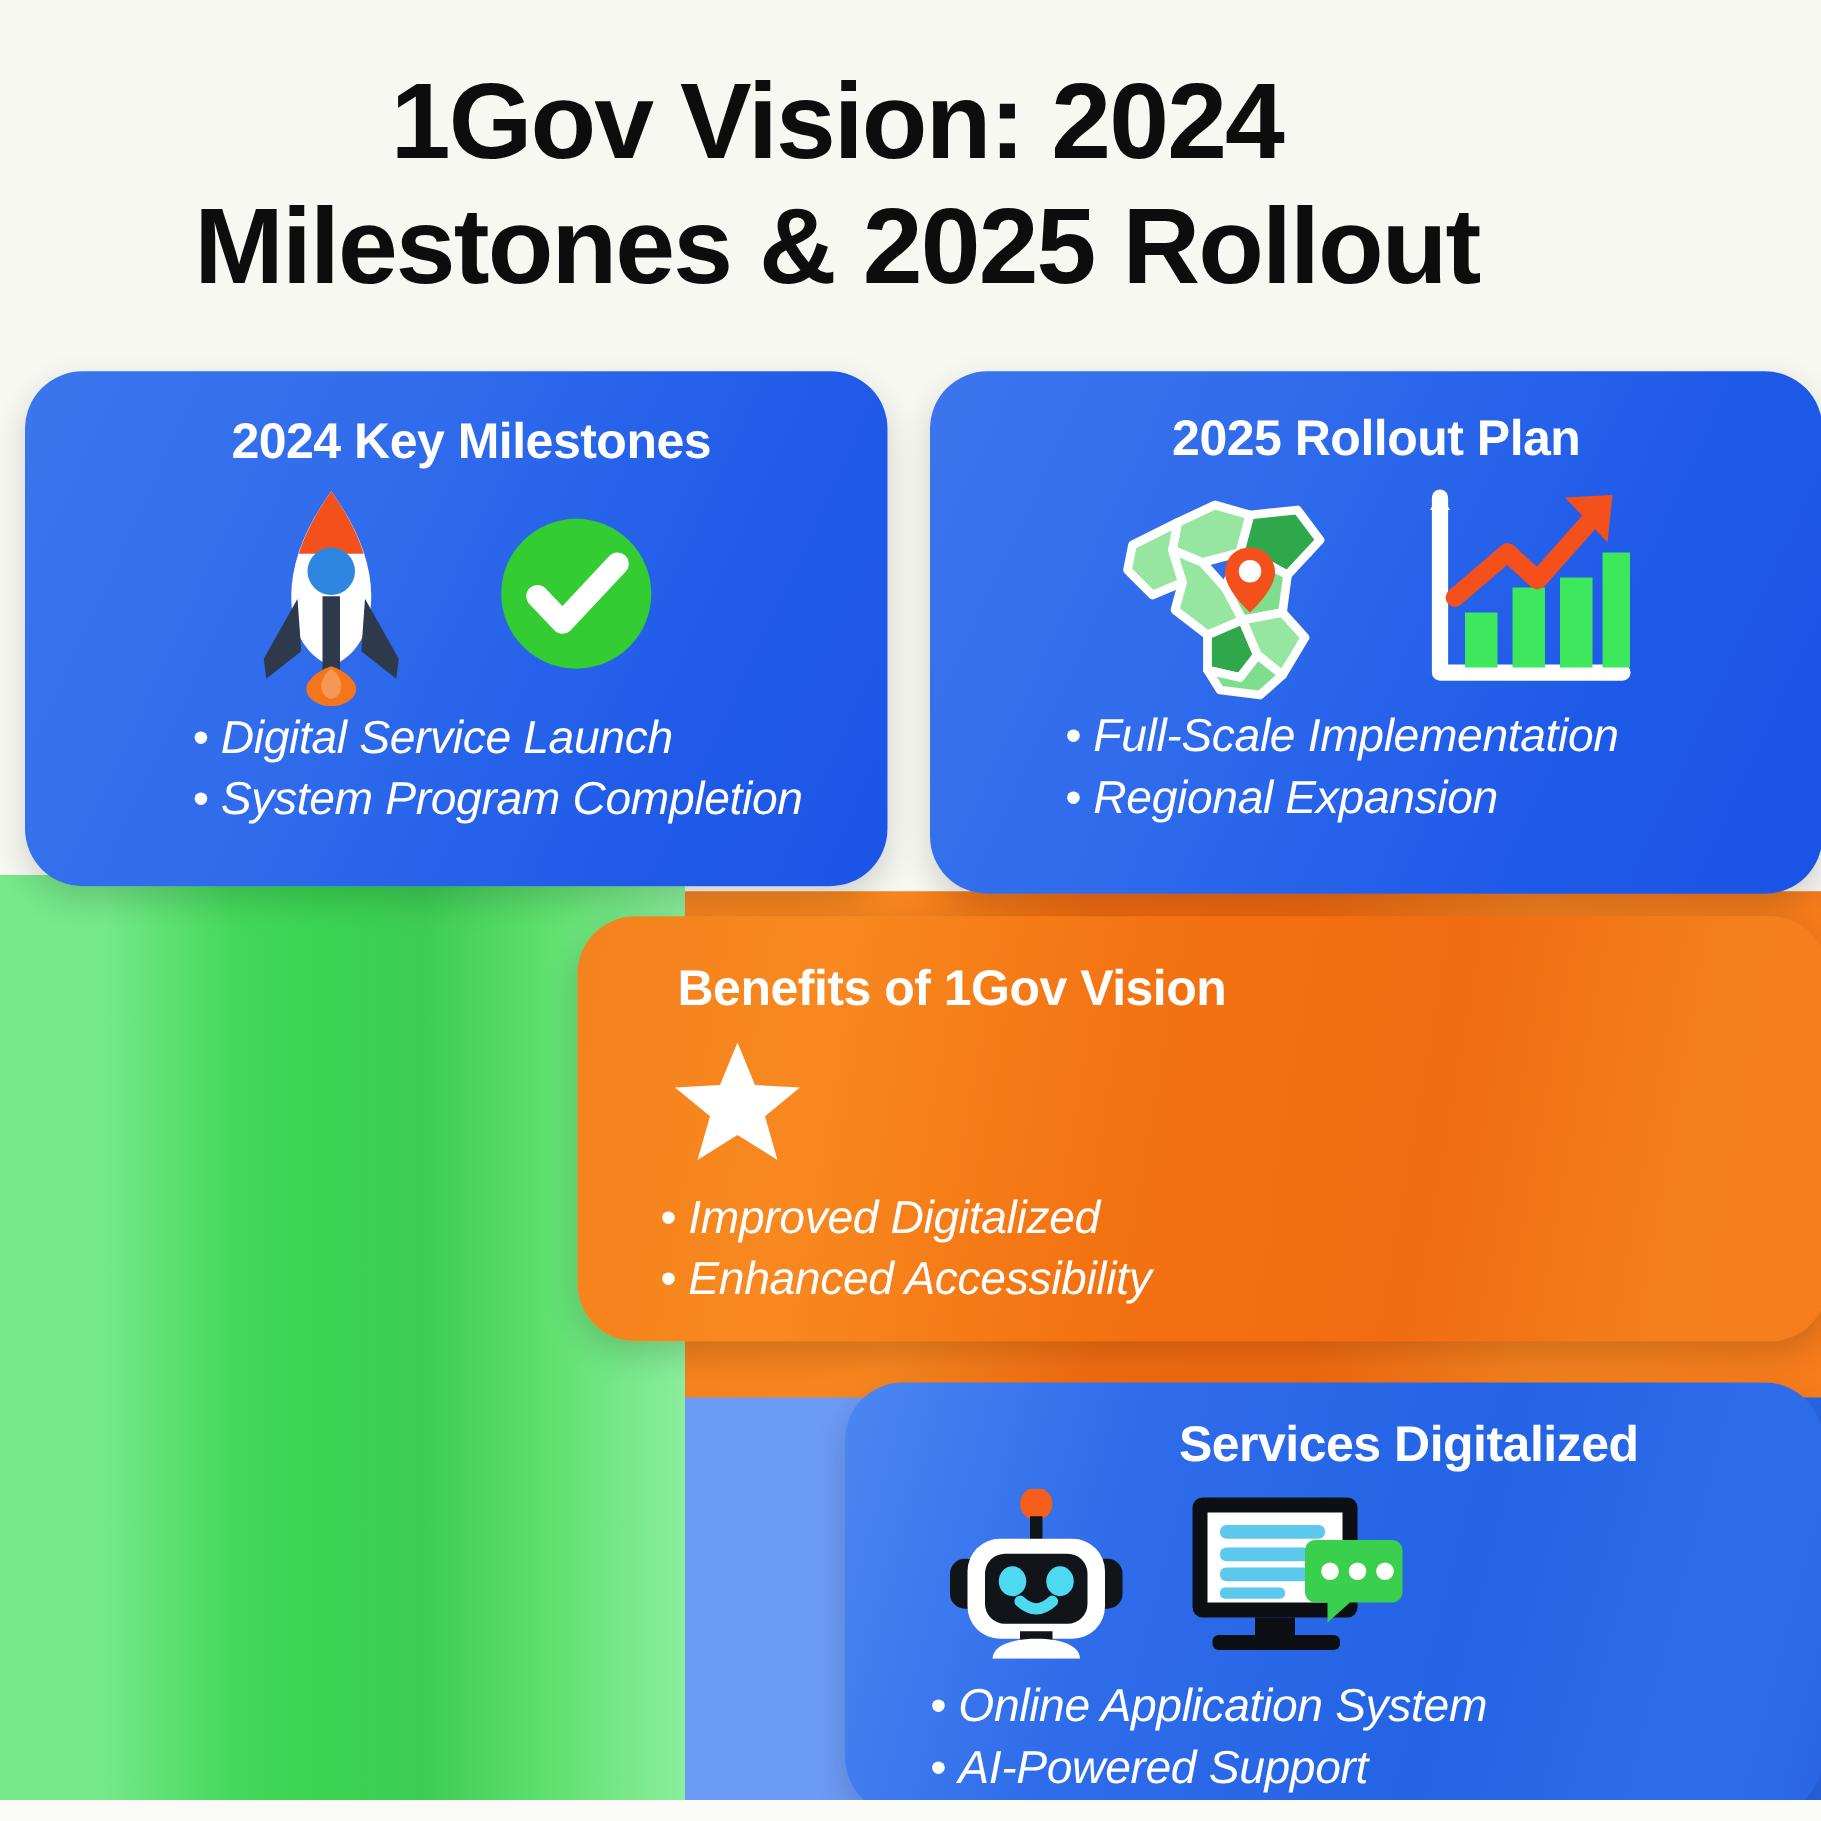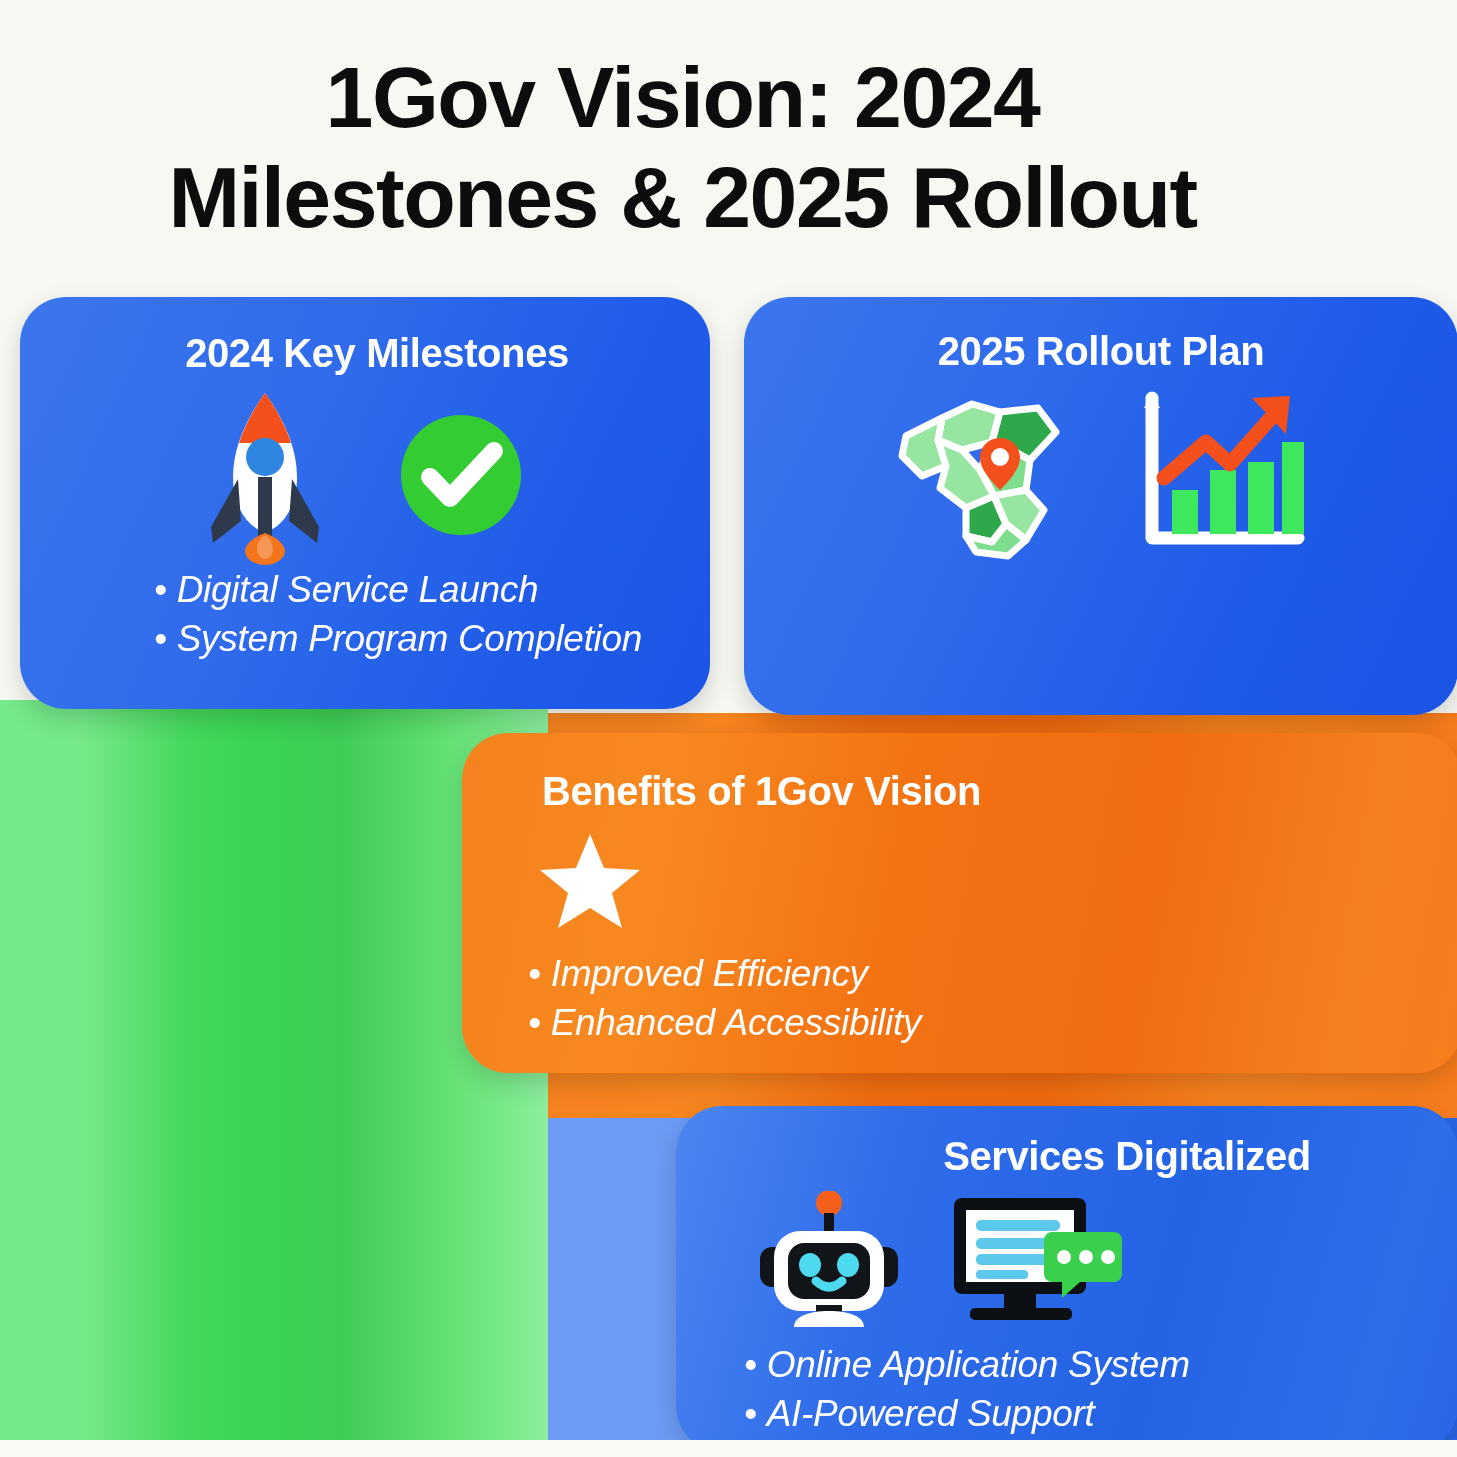--- a/index.html
+++ b/index.html
@@ -25,21 +25,20 @@
     background:linear-gradient(90deg,#6C9BF5 0%,#6C9BF5 16%,#2D6BE8 30%,#2663E3 62%,#2F6FEA 85%,#2866E6 100%);
   }
   .bg-bottom-white{position:absolute;left:0;top:1440px;width:1457px;height:17px;background:#FAFBF6;}
 
   
   .title{
     position:absolute;left:0;top:48px;width:1339px;
     text-align:center;color:#0D0D0D;
     font-size:86px;font-weight:bold;line-height:1.16;
     letter-spacing:-1.5px;
-    margin-left:13px;
   }
   .title .l2{display:block;}
 
   
   .card{position:absolute;border-radius:46px;box-shadow:0 10px 26px rgba(0,0,0,.16);overflow:hidden;}
   .card-head{
     text-align:center;color:#fff;font-weight:bold;
     font-size:40px;letter-spacing:-.4px;
   }
   .bullets{color:#fff;font-size:37px;line-height:1.32;letter-spacing:-.3px;font-style:italic;}
@@ -167,34 +166,42 @@
           <rect x="80" y="84" width="26" height="64" fill="#3DE85C"></rect>
           <rect x="118" y="76" width="26" height="72" fill="#3DE85C"></rect>
           <rect x="152" y="56" width="22" height="92" fill="#3DE85C"></rect>
 
           <path d="M34 92 L76 56 L100 78 L148 24" fill="none" stroke="#F4501C" stroke-width="15" stroke-linecap="round" stroke-linejoin="round"></path>
           <path d="M122 12 L160 10 L156 48 Z" fill="#F4501C"></path>
         </svg>
       </span>
 
     </div>
+    <div class="bullets">
+      <div>
+        <span class="dot">•</span><span>Full-Scale Implementation</span>
+      </div>
+      <div>
+        <span class="dot">•</span><span>Regional Expansion</span>
+      </div>
+    </div>
   </div>
 
   <div class="card" id="card-benefits">
     <div class="card-head">Benefits of 1Gov Vision</div>
     <div class="star-wrap">
       <span>
         <svg width="104" height="100" viewBox="0 0 104 100">
           <path d="M52 2 L66 36 L102 38 L74 61 L84 96 L52 76 L20 96 L30 61 L2 38 L38 36 Z" fill="#FFFFFF"></path>
         </svg>
       </span>
     </div>
     <div class="bullets">
       <div>
-        <span class="dot">•</span><span>Improved Efficiency</span>
+        <span class="dot">•</span><span>Improved Digitalized</span>
       </div>
       <div>
         <span class="dot">•</span><span>Enhanced Accessibility</span>
       </div>
     </div>
   </div>
 
   <div class="card" id="card-services">
     <div class="card-head">Services Digitalized</div>
     <div class="icons">

